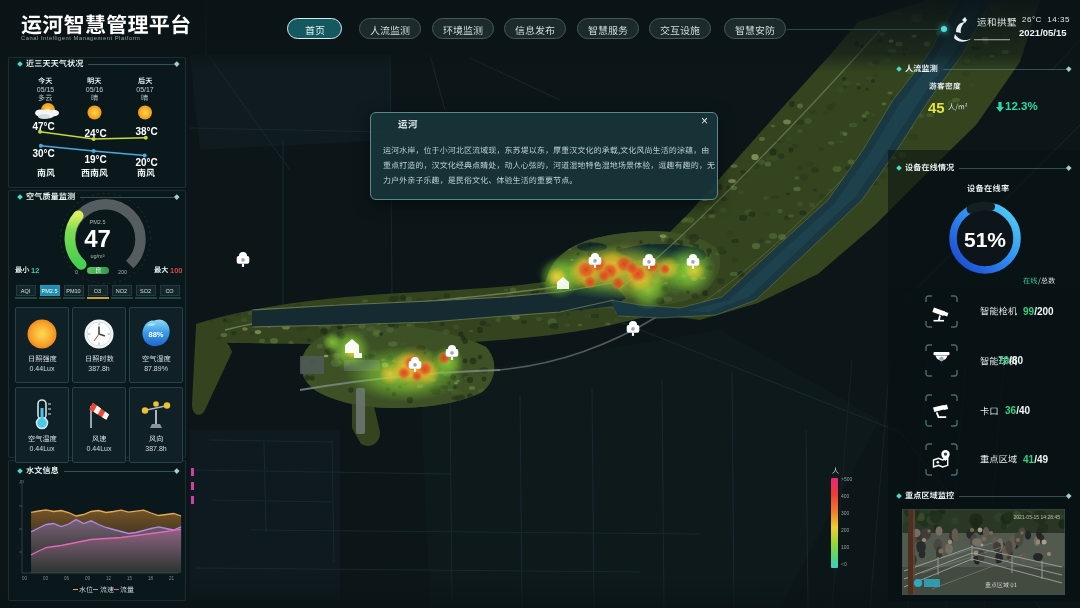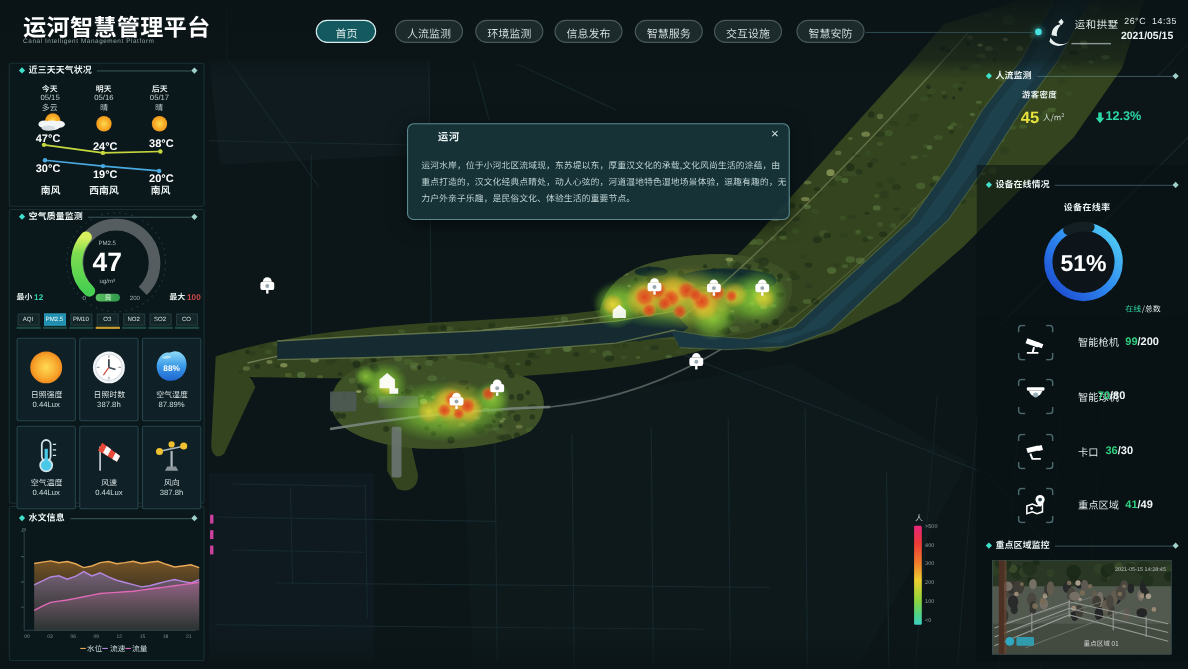--- a/index.html
+++ b/index.html
@@ -1424,21 +1424,21 @@
           <path d="M1,7 l10.5,-2.6 1.3,4.4 -10.5,2.6 Z"></path>
           <path d="M10.5,5.2 l4.4,-1.1 1.3,4.4 -4.4,1.1 Z"></path>
           <path d="M5.5,11.5 l1.7,4.3 h7 v1.6 h-8.3 l-2.1,-5.2 Z"></path>
         </g>
       </g>
     </svg>
 <svg class="t " style="left:980.0px;top:404.5px" width="21" height="14" viewBox="0 0 21 14" fill="#eef6f6">
       <use href="#g163" transform="matrix(0.0093,0,0,-0.0093,0.00,9.49)"></use>
       <use href="#g164" transform="matrix(0.0093,0,0,-0.0093,9.30,9.49)"></use>
     </svg>
-<div style="position:absolute;left:1005px;top:405.0px;font:bold 10px 'Liberation Sans',sans-serif;color:#30d080">36<span style="color:#f0f6f6">/30</span></div>
+<div style="position:absolute;left:1005px;top:405.0px;font:bold 10px 'Liberation Sans',sans-serif;color:#30d080">36<span style="color:#f0f6f6">/40</span></div>
 <svg style="position:absolute;left:925px;top:442.5px" width="33" height="33" viewBox="0 0 33 33">
       <g stroke="#4a6a6e" stroke-width="1.4" fill="none">
         <path d="M1,7 V3.5 a2.5,2.5 0 0 1 2.5,-2.5 H7"></path>
         <path d="M26,1 h3.5 a2.5,2.5 0 0 1 2.5,2.5 V7"></path>
         <path d="M32,26 v3.5 a2.5,2.5 0 0 1 -2.5,2.5 H26"></path>
         <path d="M7,32 H3.5 a2.5,2.5 0 0 1 -2.5,-2.5 V26"></path>
       </g>
       <g transform="translate(7,6.5)">
         <g fill="#fff">
           <path d="M1.5,10.5 l5,-1.7 4.2,1.7 5,-1.7 v7 l-5,1.7 -4.2,-1.7 -5,1.7 Z" fill="none" stroke="#fff" stroke-width="1.4"></path>

